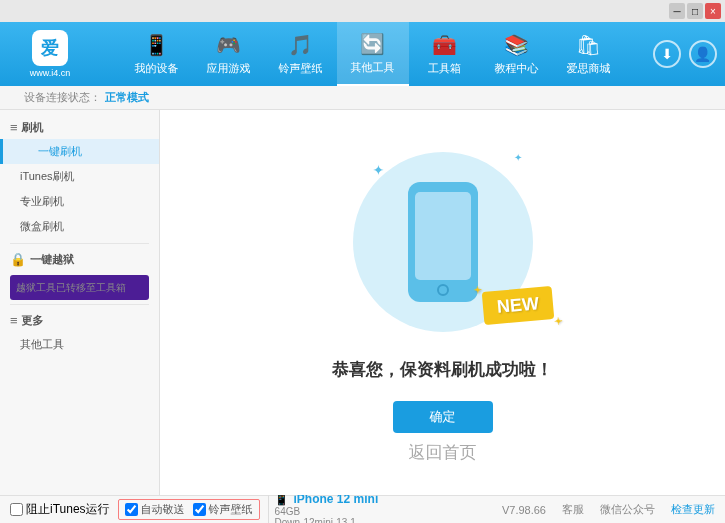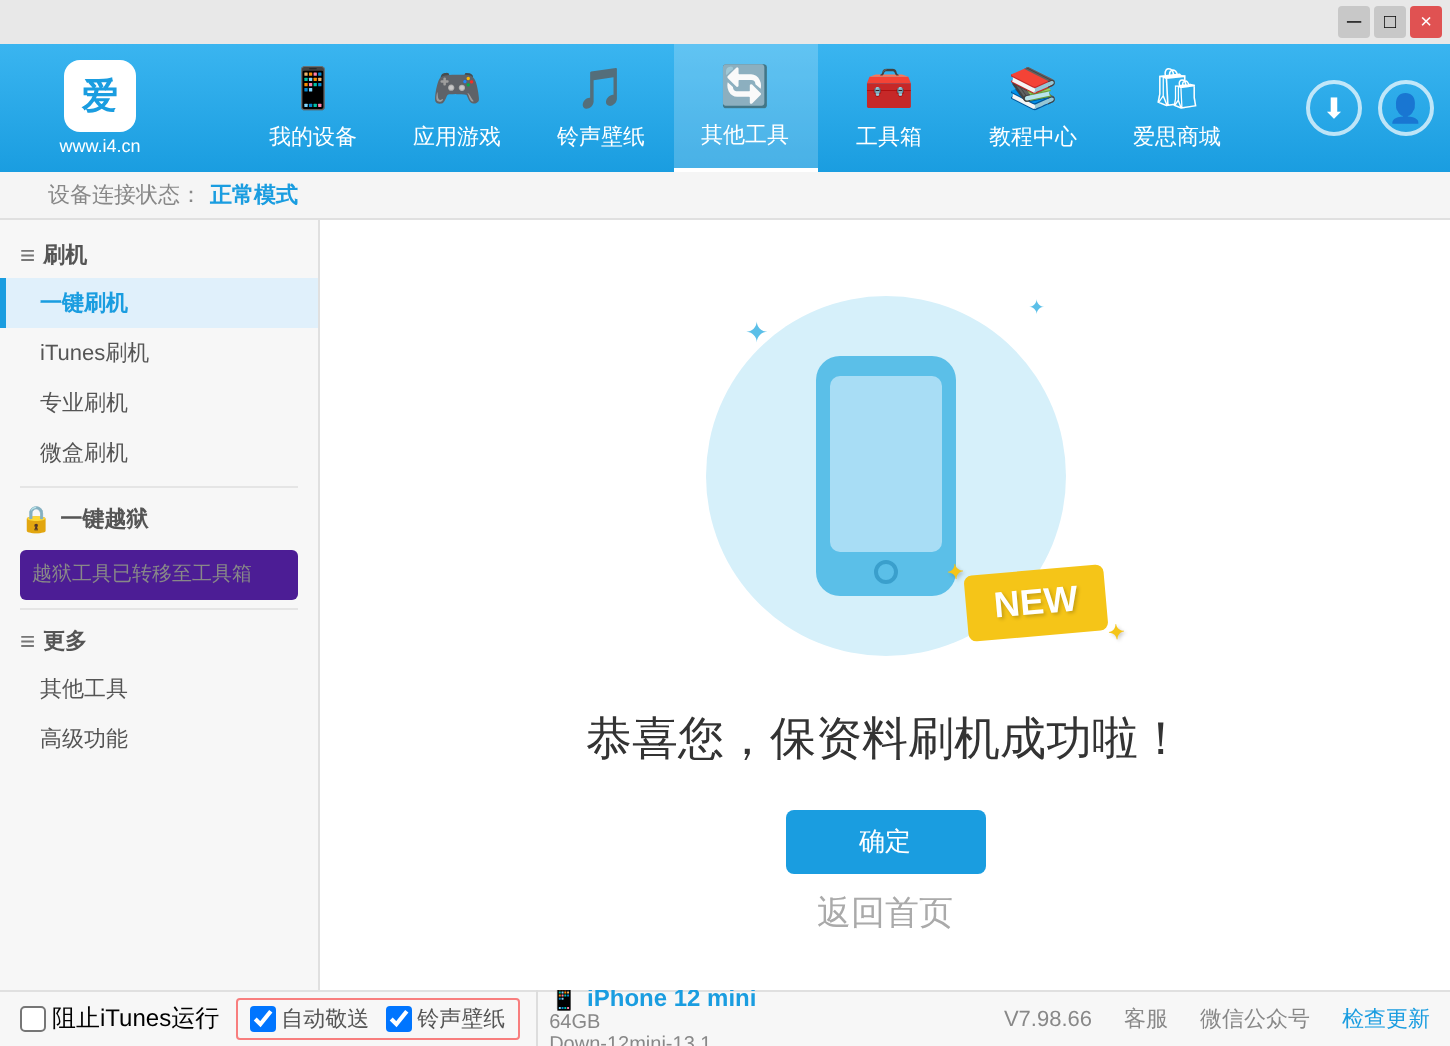--- a/index.html
+++ b/index.html
@@ -109,22 +109,21 @@
     }
     .sidebar-section-icon { margin-right: 4px; font-size: 13px; color: #777; }
     .sidebar-item {
       padding: 5px 14px 5px 20px;
       color: #555; font-size: 11px; cursor: pointer;
     }
     .sidebar-item.active {
       background: #e0f0fb;
       color: #1a9de0;
       border-left: 3px solid #1a9de0;
-      padding-left: 17px;
-      font-weight: bold;
+      padding-left: 35px;
     }
     .sidebar-divider { height: 1px; background: #e5e5e5; margin: 4px 10px; }
     .sidebar-info-box {
       margin: 4px 10px;
       background: #4c1d95;
       border-radius: 3px;
       padding: 5px 6px;
       font-size: 10px; color: #888;
       line-height: 1.5;
     }
@@ -203,22 +202,22 @@
       top: 20px; left: 30px;
       color: #5bbfe8; font-size: 14px;
     }
     .sparkle-tr {
       position: absolute;
       top: 10px; right: 20px;
       color: #5bbfe8; font-size: 10px;
     }
 
     .success-text {
-      font-size: 23px; color: #333; margin-bottom: 20px;
-      font-weight: 400;
+      font-size: 17px; color: #333; margin-bottom: 20px;
+      font-weight: 700;
     }
     .confirm-btn {
       width: 100px; height: 32px;
       background: #1a9de0;
       color: white;
       border: none; border-radius: 4px;
       font-size: 13px; cursor: pointer;
       margin-bottom: 8px;
       font-family: 'Microsoft YaHei', sans-serif;
     }
@@ -338,21 +337,20 @@
       <span>一键越狱</span>
     </div>
     <div class="sidebar-info-box">越狱工具已转移至工具箱</div>
     <div class="sidebar-divider"></div>
 
     <div class="sidebar-section-header">
       <span class="sidebar-section-icon">≡</span>
       <span>更多</span>
     </div>
     <div class="sidebar-item">其他工具</div>
-    <div class="sidebar-item">高级功能</div>
   </div>
 
   <div class="content-area">
 
     <div class="phone-illustration">
       <div class="phone-circle">
         <div class="phone-body">
           <div class="phone-screen"></div>
           <div class="phone-home"></div>
         </div>

